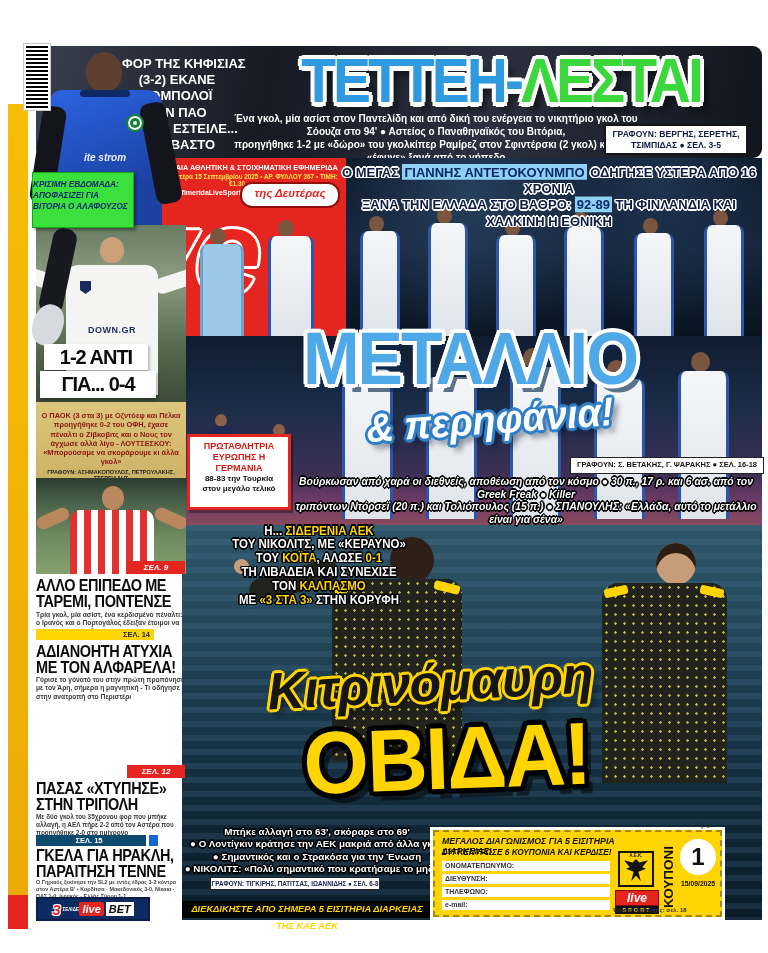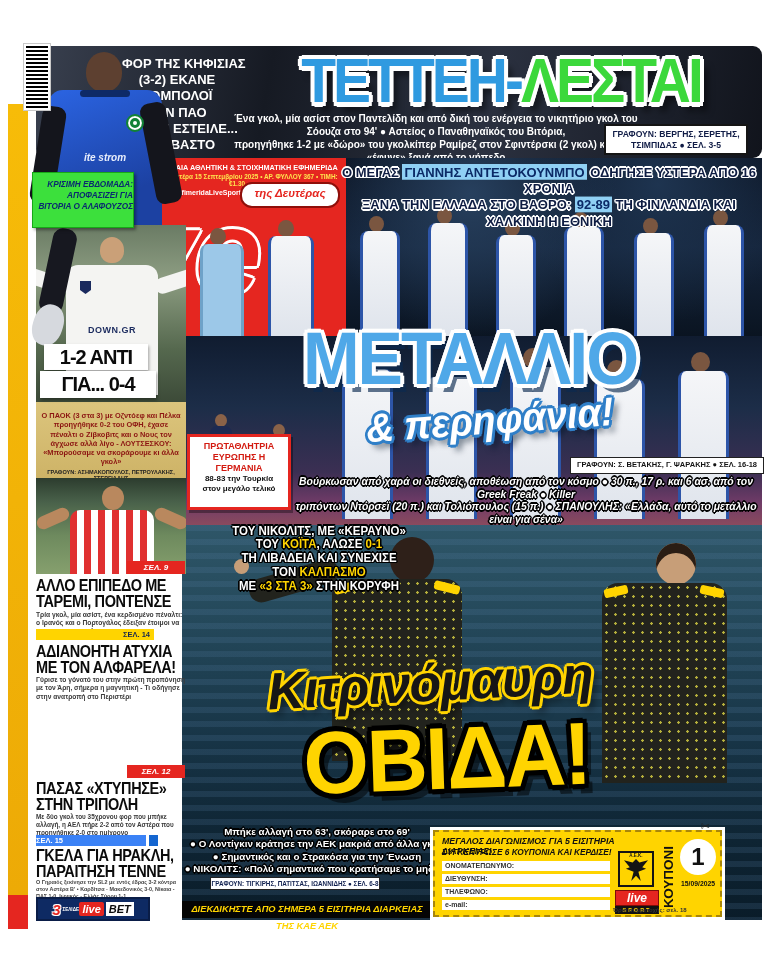--- a/index.html
+++ b/index.html
@@ -87,21 +87,21 @@
   #germany-box{left:187px;top:434px;width:98px;height:66px;z-index:6;background:#fff;border:3px solid #e52620;
                box-shadow:2px 3px 0 rgba(0,0,0,.35);text-align:center;padding-top:4px;}
   .gb-red{color:#d31a10;font-size:9px;font-weight:900;line-height:11px;}
   .gb-blk{color:#111;font-size:8px;font-weight:800;line-height:10px;}
   #bk-byline{left:570px;top:457px;width:192px;height:15px;z-index:6;background:#fff;border:1.5px solid #222;
              font-size:7.5px;font-weight:800;color:#131313;text-align:center;line-height:13px;}
   #bk-deck{left:290px;top:476px;width:472px;z-index:6;text-align:center;color:#fff;
            font-size:10.4px;font-weight:800;font-style:italic;line-height:12.6px;}
   
   #crisis-box{left:32px;top:172px;width:100px;height:48px;z-index:6;background:#3ce03c;border:1px solid #17a817;
-              box-shadow:2px 2px 3px rgba(0,0,0,.4);text-align:right;padding-top:6px;
+              box-shadow:2px 2px 3px rgba(0,0,0,.4);text-align:left;padding-top:6px;
               color:#0a2a70;font-size:8.2px;font-weight:900;font-style:italic;line-height:11px;}
   
   #paok-photo{left:36px;top:225px;width:150px;height:178px;z-index:5;overflow:hidden;
               background:linear-gradient(180deg,#6a7b64 0%,#8d9d82 30%,#55684e 70%,#3c4a38 100%);}
   #paok-head{position:absolute;left:64px;top:12px;width:24px;height:26px;background:#caa078;border-radius:50% 50% 45% 45%;}
   #paok-torso{position:absolute;left:30px;top:40px;width:92px;height:130px;background:#f4f4f2;border-radius:12px 12px 0 0;}
   .paok-arm{position:absolute;width:46px;height:16px;background:#f4f4f2;border-radius:8px;top:48px;}
   #paok-shirt-text{position:absolute;left:30px;top:100px;width:92px;text-align:center;color:#1a2a5e;
                    font-size:9px;font-weight:800;letter-spacing:.5px;}
   #paok-crest{position:absolute;left:44px;top:56px;width:11px;height:13px;background:#1a2a5e;
@@ -122,22 +122,22 @@
   #oly-torso{position:absolute;left:34px;top:32px;width:84px;height:64px;border-radius:10px 10px 0 0;
              background:repeating-linear-gradient(90deg,#e03030 0 7px,#fff 7px 14px);}
   .oly-arm{position:absolute;width:34px;height:13px;background:#b9885e;border-radius:7px;top:34px;}
   .page-label{z-index:6;background:#e52620;color:#fff;font-size:8px;font-weight:800;font-style:italic;
               text-align:center;line-height:13px;width:58px;height:13px;}
   .lc-headline{z-index:5;width:152px;color:#0b0b0b;font-size:14.5px;font-weight:900;line-height:14.8px;
                letter-spacing:-.4px;transform:scaleY(1.08);transform-origin:top left;}
   .lc-body{z-index:5;width:150px;color:#3a3a3a;font-size:6.7px;font-weight:700;line-height:8.3px;}
   #bar-aris{left:36px;top:629px;width:118px;height:11px;z-index:5;background:#ffd400;color:#15264e;
             font-size:7.5px;font-weight:900;text-align:right;line-height:11px;padding-right:4px;box-sizing:border-box;}
-  #bar-irk{left:36px;top:835px;width:110px;height:11px;z-index:5;background:#3b82f6;color:#fff;
-           font-size:7.5px;font-weight:900;text-align:left;line-height:11px;padding-right:4px;box-sizing:border-box;}
+  #bar-irk{left:36px;top:835px;width:110px;height:11px;z-index:5;background:#0c4a6e;color:#fff;
+           font-size:7.5px;font-weight:900;text-align:center;line-height:11px;padding-right:4px;box-sizing:border-box;}
   #bar-irk-sq{left:149px;top:835px;width:9px;height:11px;z-index:5;background:#1566d0;}
   #match-photo{left:36px;top:694px;width:150px;height:84px;z-index:5;overflow:hidden;
                background:linear-gradient(180deg,#98a1ab 0%,#7b8690 24%,#2e8e3e 32%,#42a451 65%,#2e8e3e 100%);}
   #match-board{position:absolute;left:0;top:20px;width:150px;height:15px;background:#17a048;color:#fff;
                font-size:10px;font-weight:900;font-style:italic;letter-spacing:2px;text-align:right;
                line-height:15px;padding-right:8px;box-sizing:border-box;}
   .mp-fig{position:absolute;}
   .mp-head{position:absolute;width:8px;height:8px;border-radius:50%;background:#c9a07a;left:3px;top:0;}
   .mp-body{position:absolute;width:14px;height:22px;border-radius:4px;top:8px;}
   #livebet{left:36px;top:897px;width:114px;height:24px;z-index:5;background:#0e2a63;border:2px solid #0a1d47;
@@ -407,20 +407,21 @@
     <div class="aek-body" style="left:150px;top:54px;width:130px;height:182px;"></div>
     <div class="aek-trim" style="left:152px;top:58px;width:26px;height:9px;transform:rotate(-14deg);"></div>
     <div class="aek-trim" style="left:252px;top:58px;width:26px;height:9px;transform:rotate(14deg);"></div>
     <div class="aek-head" style="left:474px;top:18px;width:40px;height:42px;background:#c79e78;box-shadow:inset 0 -28px 0 -16px rgba(0,0,0,0),inset 0 10px 0 0 #2a1d14;"></div>
     <div class="aek-body" style="left:420px;top:58px;width:125px;height:200px;"></div>
     <div class="aek-trim" style="left:422px;top:62px;width:24px;height:9px;transform:rotate(-12deg);"></div>
     <div class="aek-trim" style="left:518px;top:62px;width:24px;height:9px;transform:rotate(12deg);"></div>
   </div>
 
   <div class="abs ob1" id="aek-intro">
+    <div><span>Η... </span><span class="yl">ΣΙΔΕΡΕΝΙΑ ΑΕΚ</span></div>
     <div><span>ΤΟΥ ΝΙΚΟΛΙΤΣ, ΜΕ «ΚΕΡΑΥΝΟ»</span></div>
     <div><span>ΤΟΥ </span><span class="yl">ΚΟΪΤΑ</span><span>, ΑΛΩΣΕ </span><span class="yl">0-1</span></div>
     <div><span>ΤΗ ΛΙΒΑΔΕΙΑ ΚΑΙ ΣΥΝΕΧΙΣΕ</span></div>
     <div><span>ΤΟΝ </span><span class="yl">ΚΑΛΠΑΣΜΟ</span></div>
     <div><span>ΜΕ </span><span class="yl">«3 ΣΤΑ 3»</span><span> ΣΤΗΝ ΚΟΡΥΦΗ</span></div>
   </div>
   <div class="abs" id="aek-script">Κιτρινόμαυρη</div>
   <div class="abs" id="aek-ovida">ΟΒΙΔΑ!</div>
   <div class="abs ob1" id="aek-bullets">
     <div>Μπήκε αλλαγή στο 63', σκόραρε στο 69'</div>

